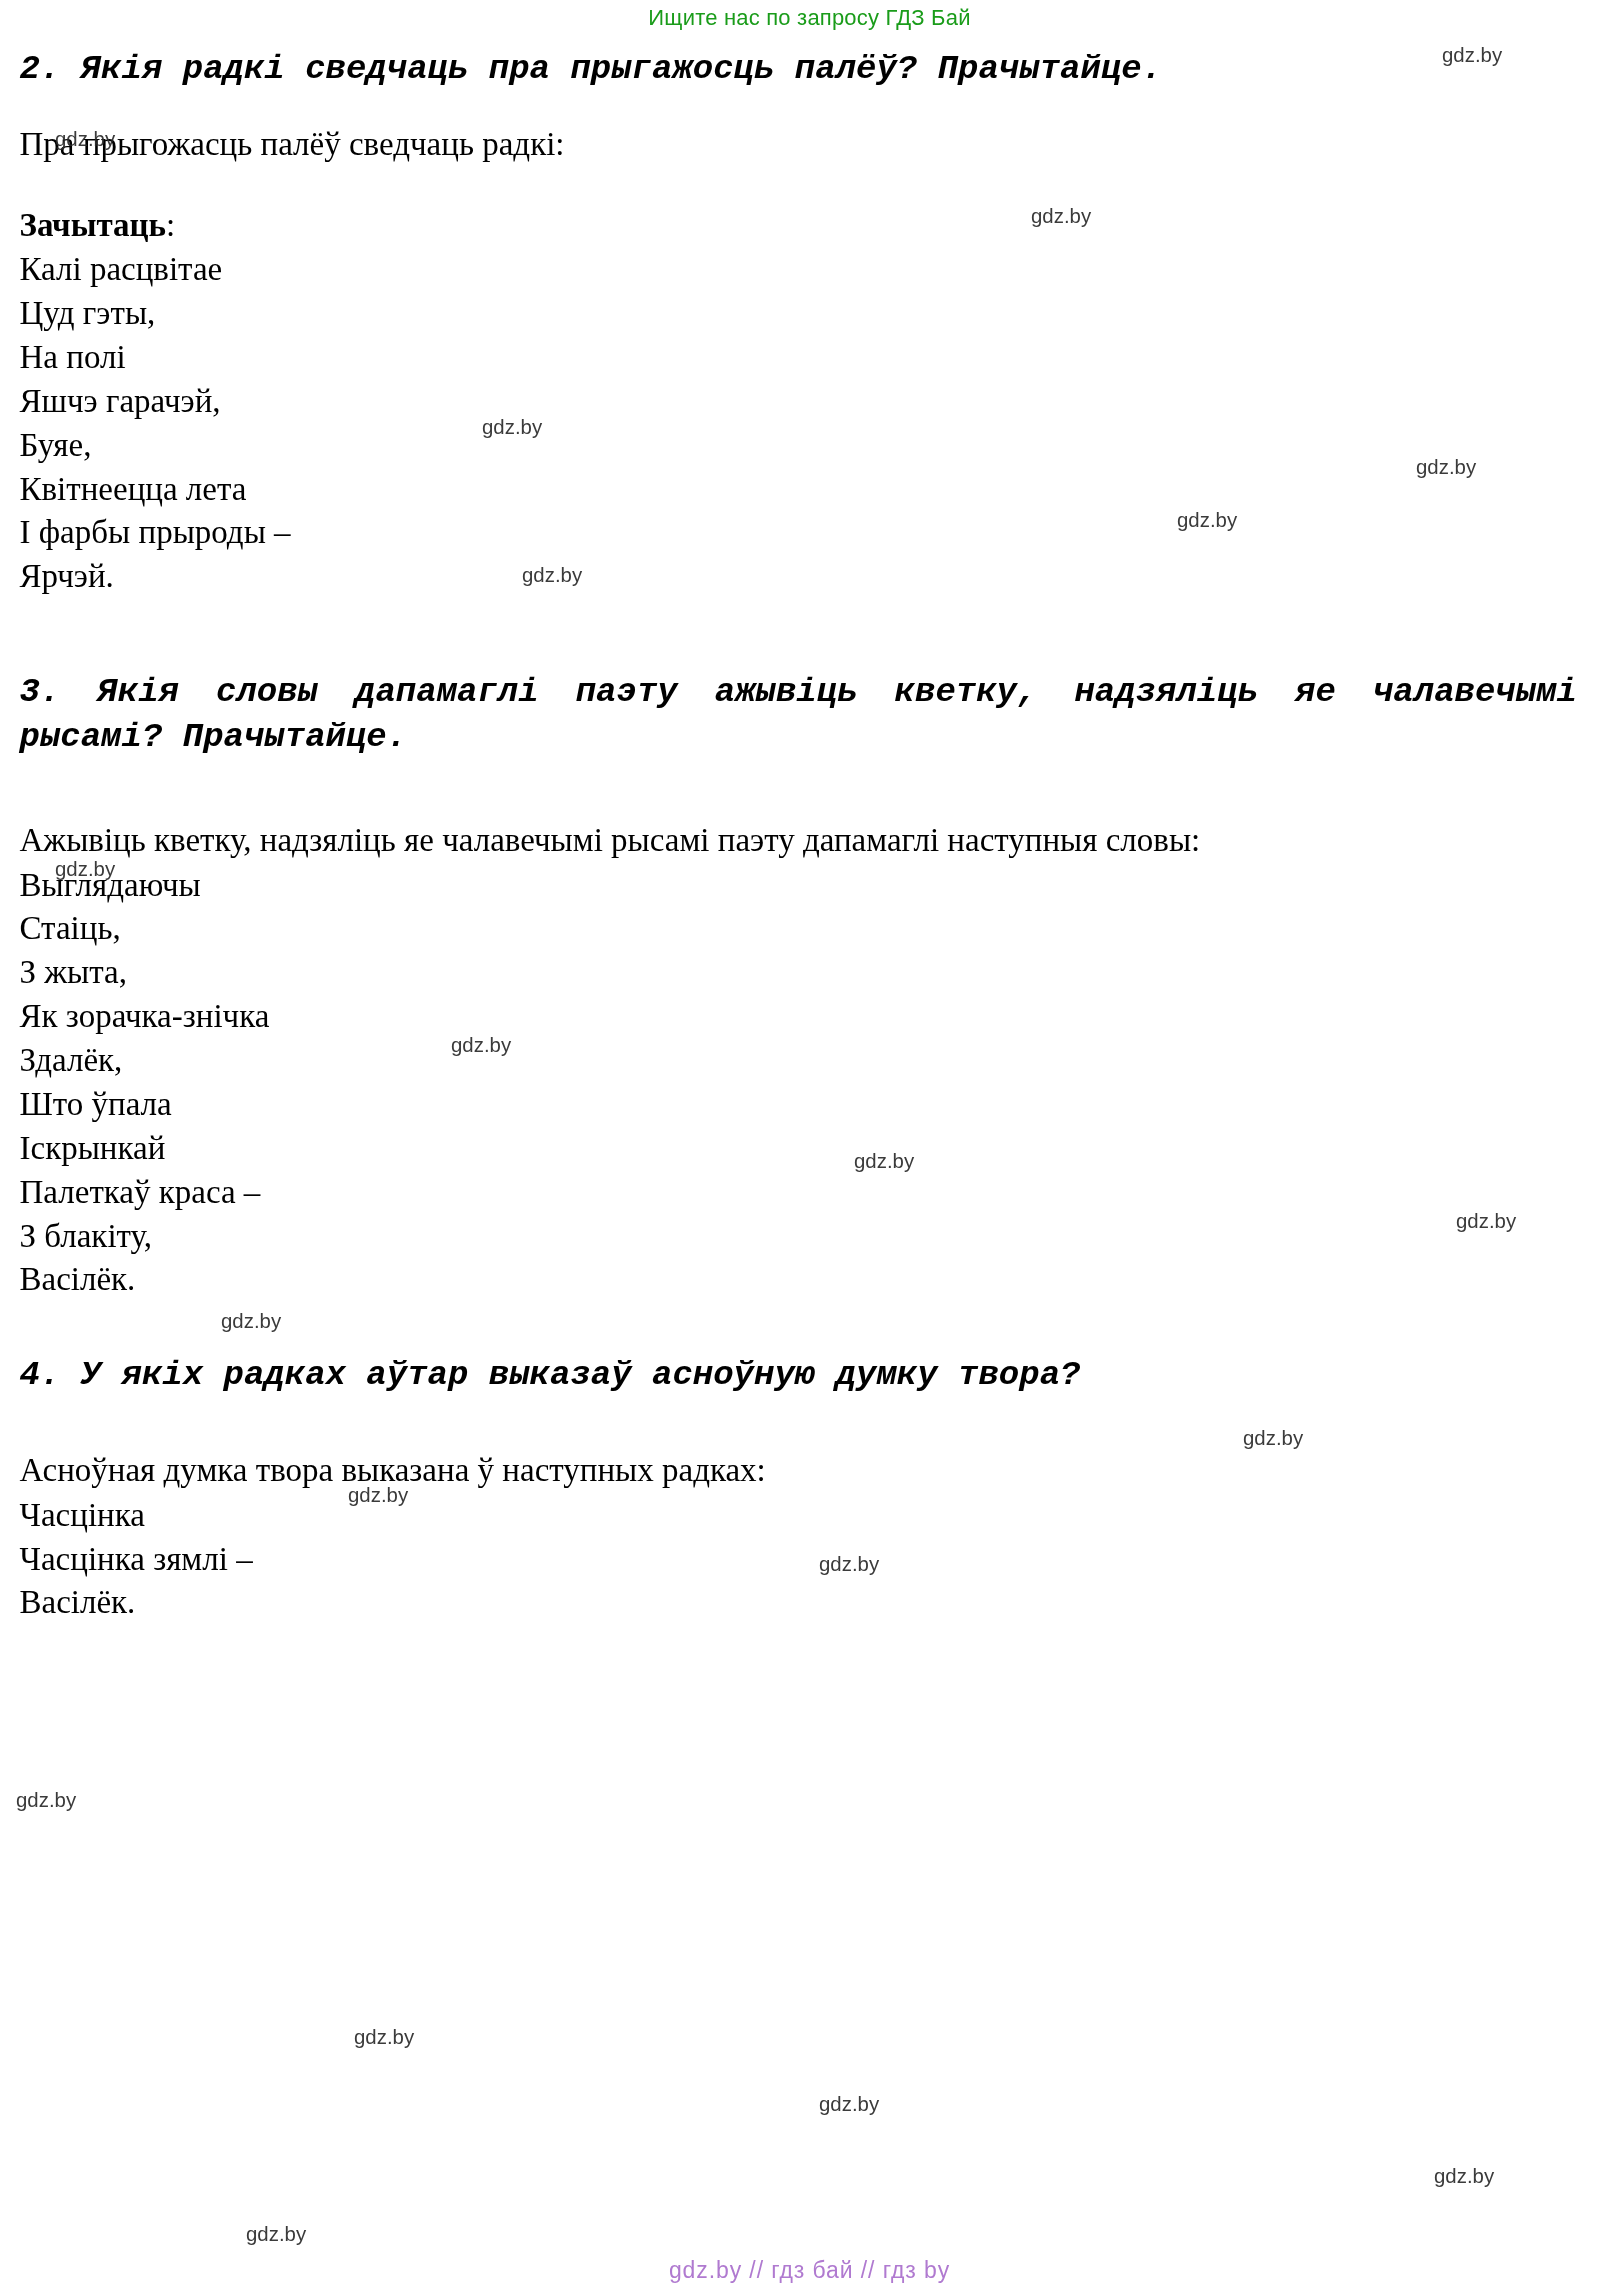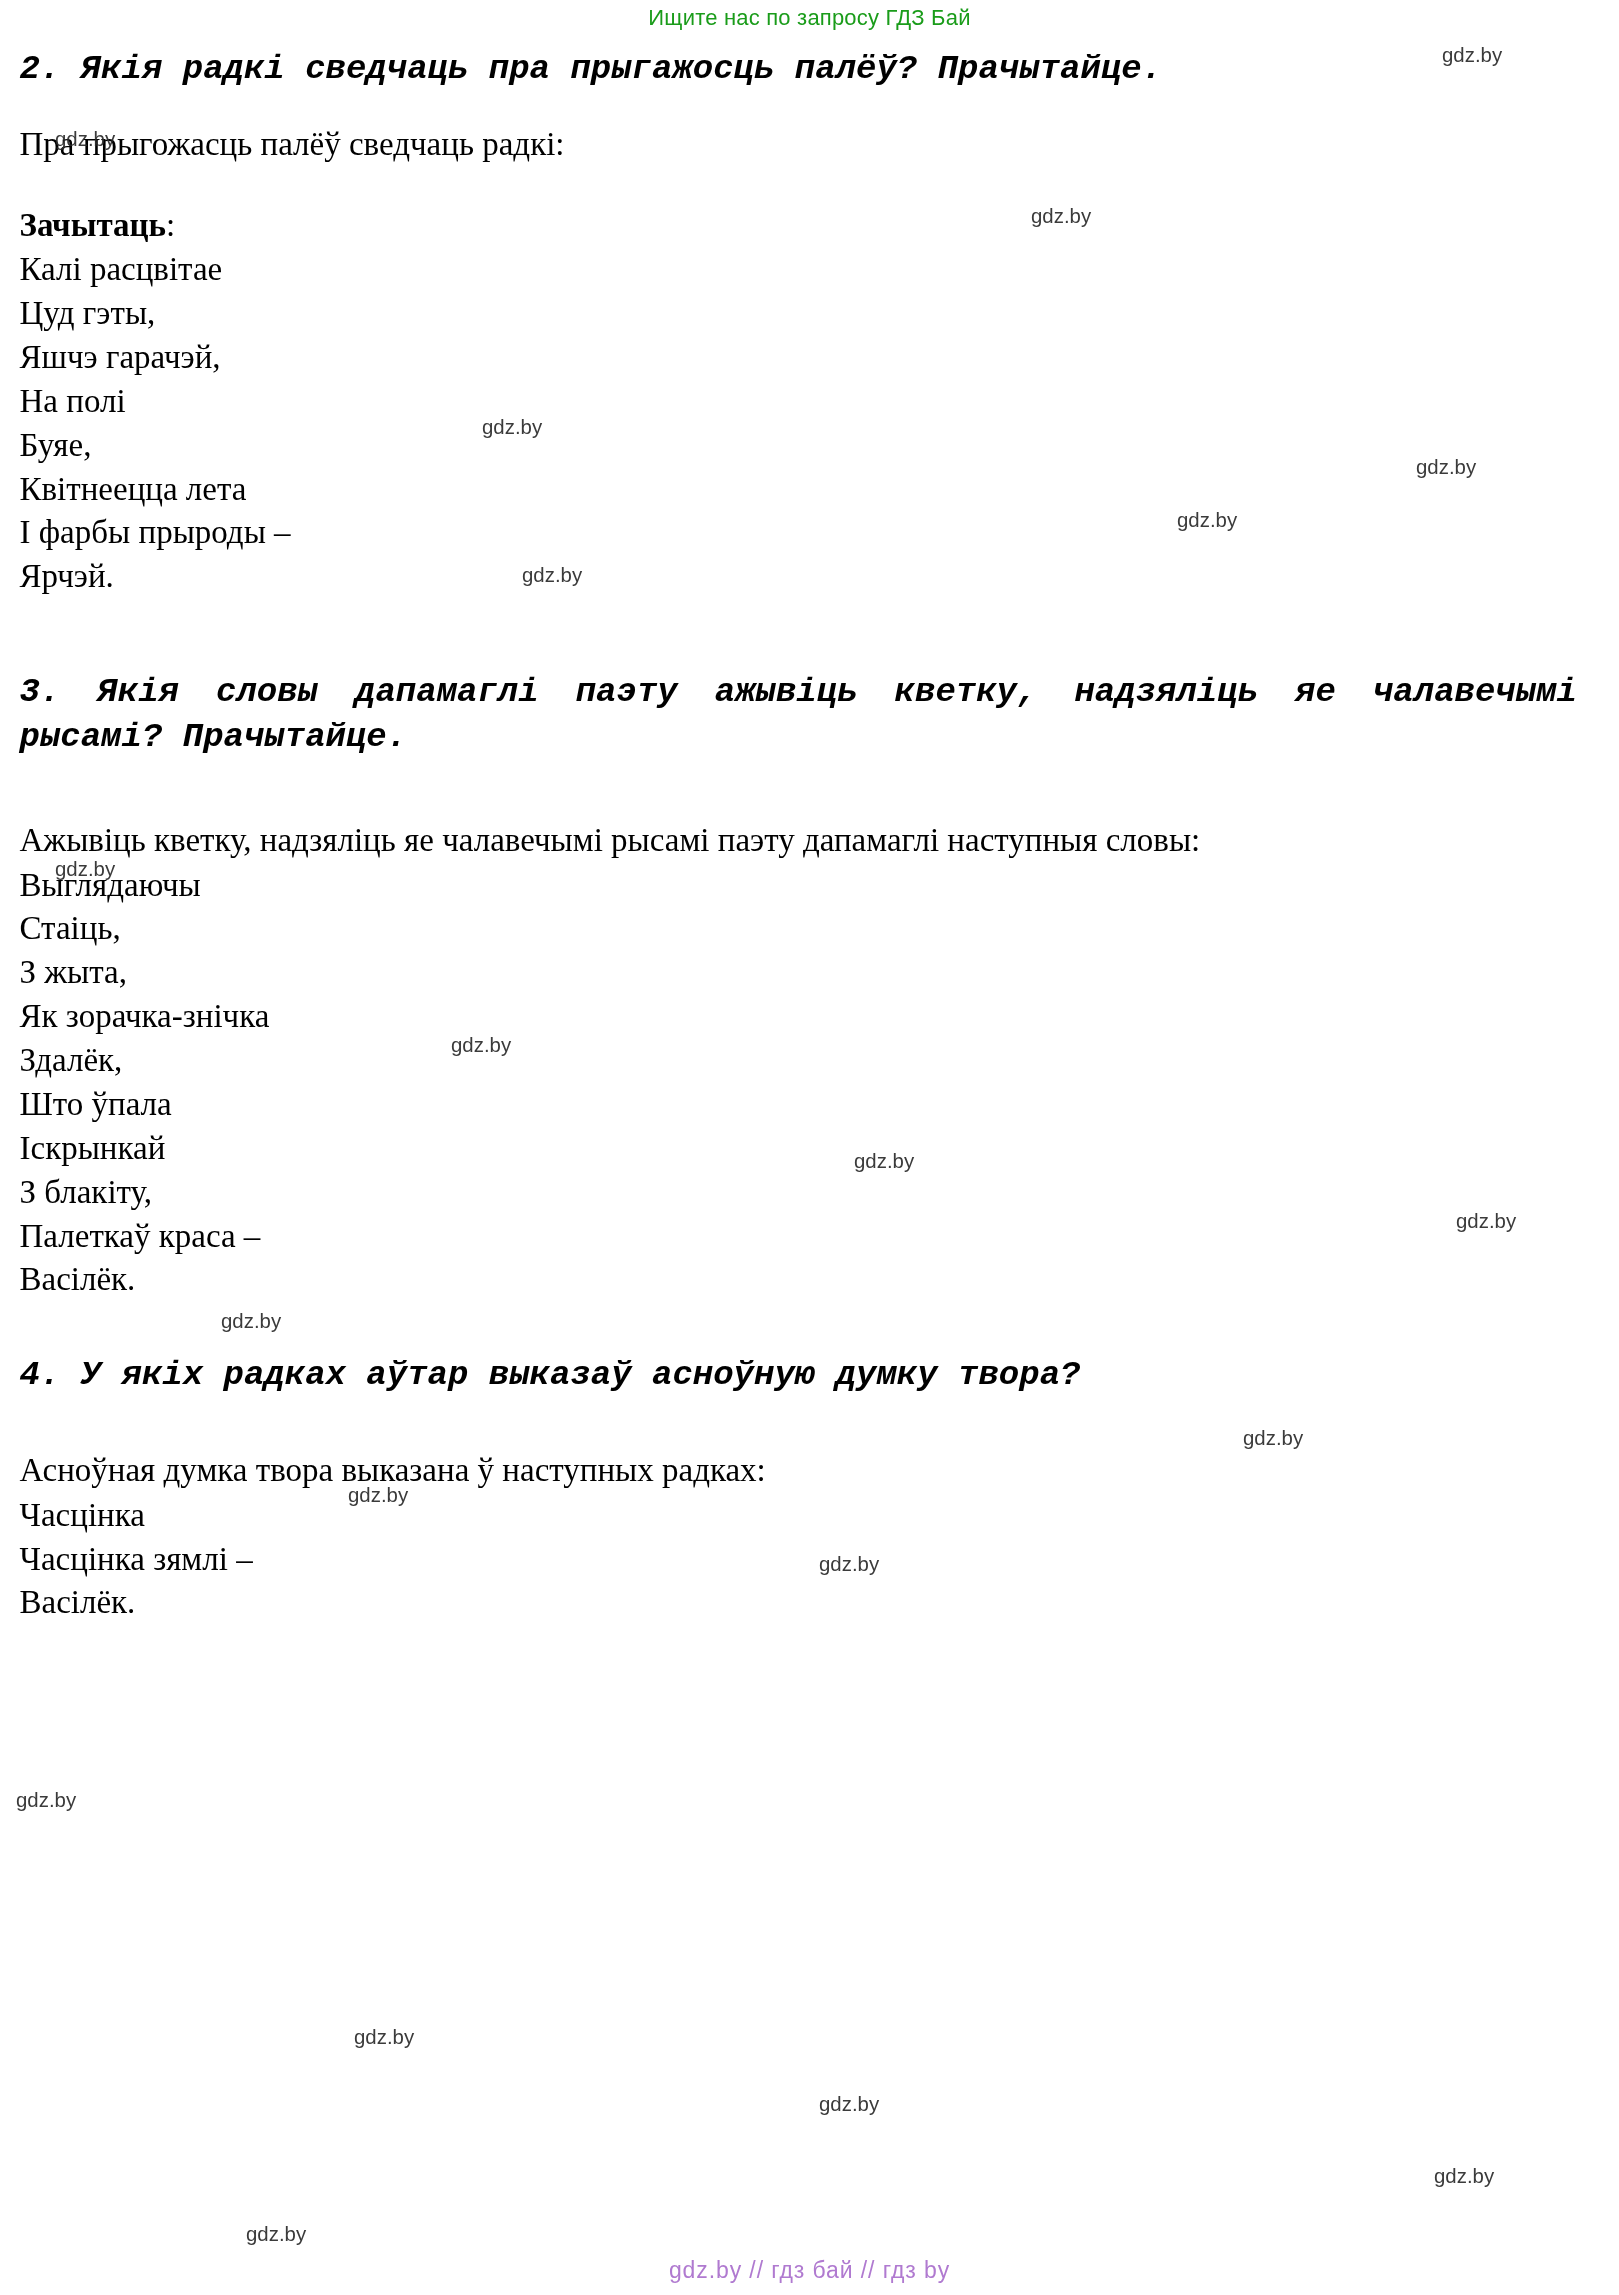--- a/index.html
+++ b/index.html
@@ -103,44 +103,44 @@
 
     <div class="para">Пра прыгожасць палёў сведчаць радкі:</div>
 
     <div class="block-gap-md"></div>
 
     <div class="para" style="margin-top:0"><span class="bold-label">Зачытаць</span><span>:</span></div>
 
     <div class="verse">
       <div class="line">Калі расцвітае</div>
       <div class="line">Цуд гэты,</div>
+      <div class="line">На полі</div>
       <div class="line">Яшчэ гарачэй,</div>
-      <div class="line">На полі</div>
       <div class="line">Буяе,</div>
       <div class="line">Квітнеецца лета</div>
       <div class="line">І фарбы прыроды –</div>
       <div class="line">Ярчэй.</div>
     </div>
 
     <div class="block-gap-lg"></div>
 
     <div class="q-heading justified">3. Якія словы дапамаглі паэту ажывіць кветку, надзяліць яе чалавечымі рысамі? Прачытайце.</div>
 
     <div class="para justify" style="margin-top:58px">Ажывіць кветку, надзяліць яе чалавечымі рысамі паэту дапамаглі наступныя словы:</div>
 
     <div class="verse">
       <div class="line">Выглядаючы</div>
       <div class="line">Стаіць,</div>
       <div class="line">З жыта,</div>
       <div class="line">Як зорачка-знічка</div>
       <div class="line">Здалёк,</div>
       <div class="line">Што ўпала</div>
       <div class="line">Іскрынкай</div>
+      <div class="line">Палеткаў краса –</div>
       <div class="line">З блакіту,</div>
-      <div class="line">Палеткаў краса –</div>
       <div class="line">Васілёк.</div>
     </div>
 
     <div class="block-gap-md"></div>
 
     <div class="q-heading">4. У якіх радках аўтар выказаў асноўную думку твора?</div>
 
     <div class="para" style="margin-top:50px">Асноўная думка твора выказана ў наступных радках:</div>
 
     <div class="verse">

